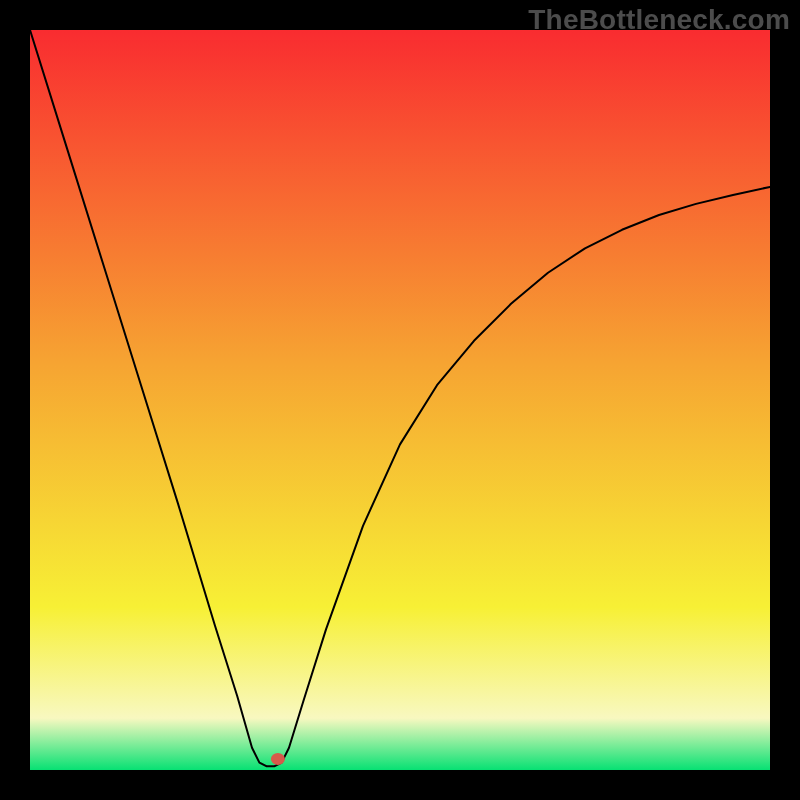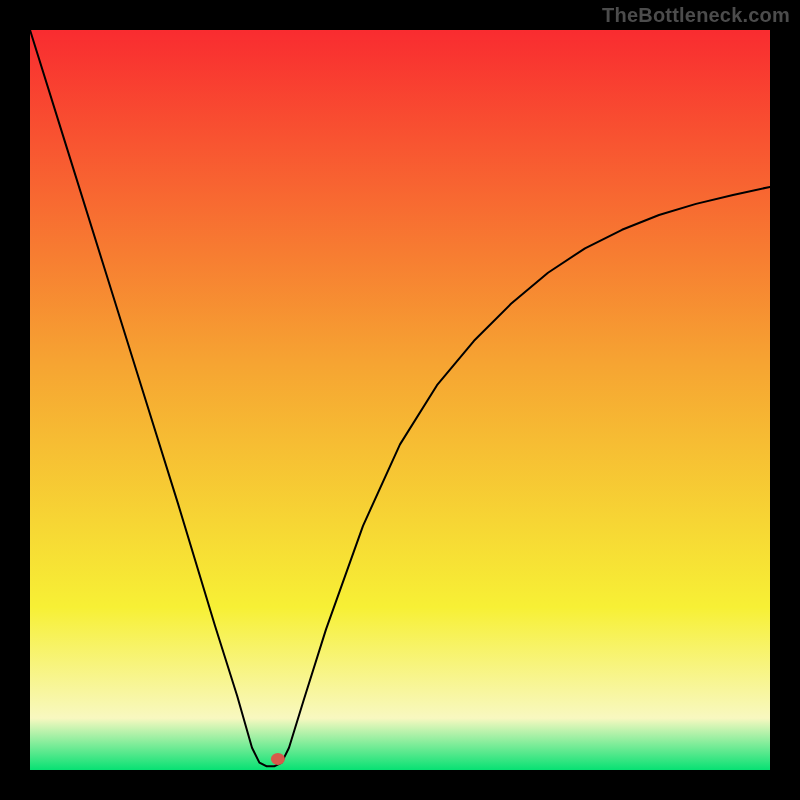--- a/index.html
+++ b/index.html
@@ -15,21 +15,21 @@
     position: relative;
     width: 800px;
     height: 800px;
     background: #000;
   }
   .watermark {
     position: absolute;
     top: 4px;
     right: 10px;
     color: #4c4c4c;
-    font-size: 20px;
+    font-size: 28px;
     font-weight: 600;
     letter-spacing: 0.2px;
     user-select: none;
     z-index: 10;
   }
   .plot-area {
     position: absolute;
     left: 30px;
     top: 30px;
     width: 740px;

